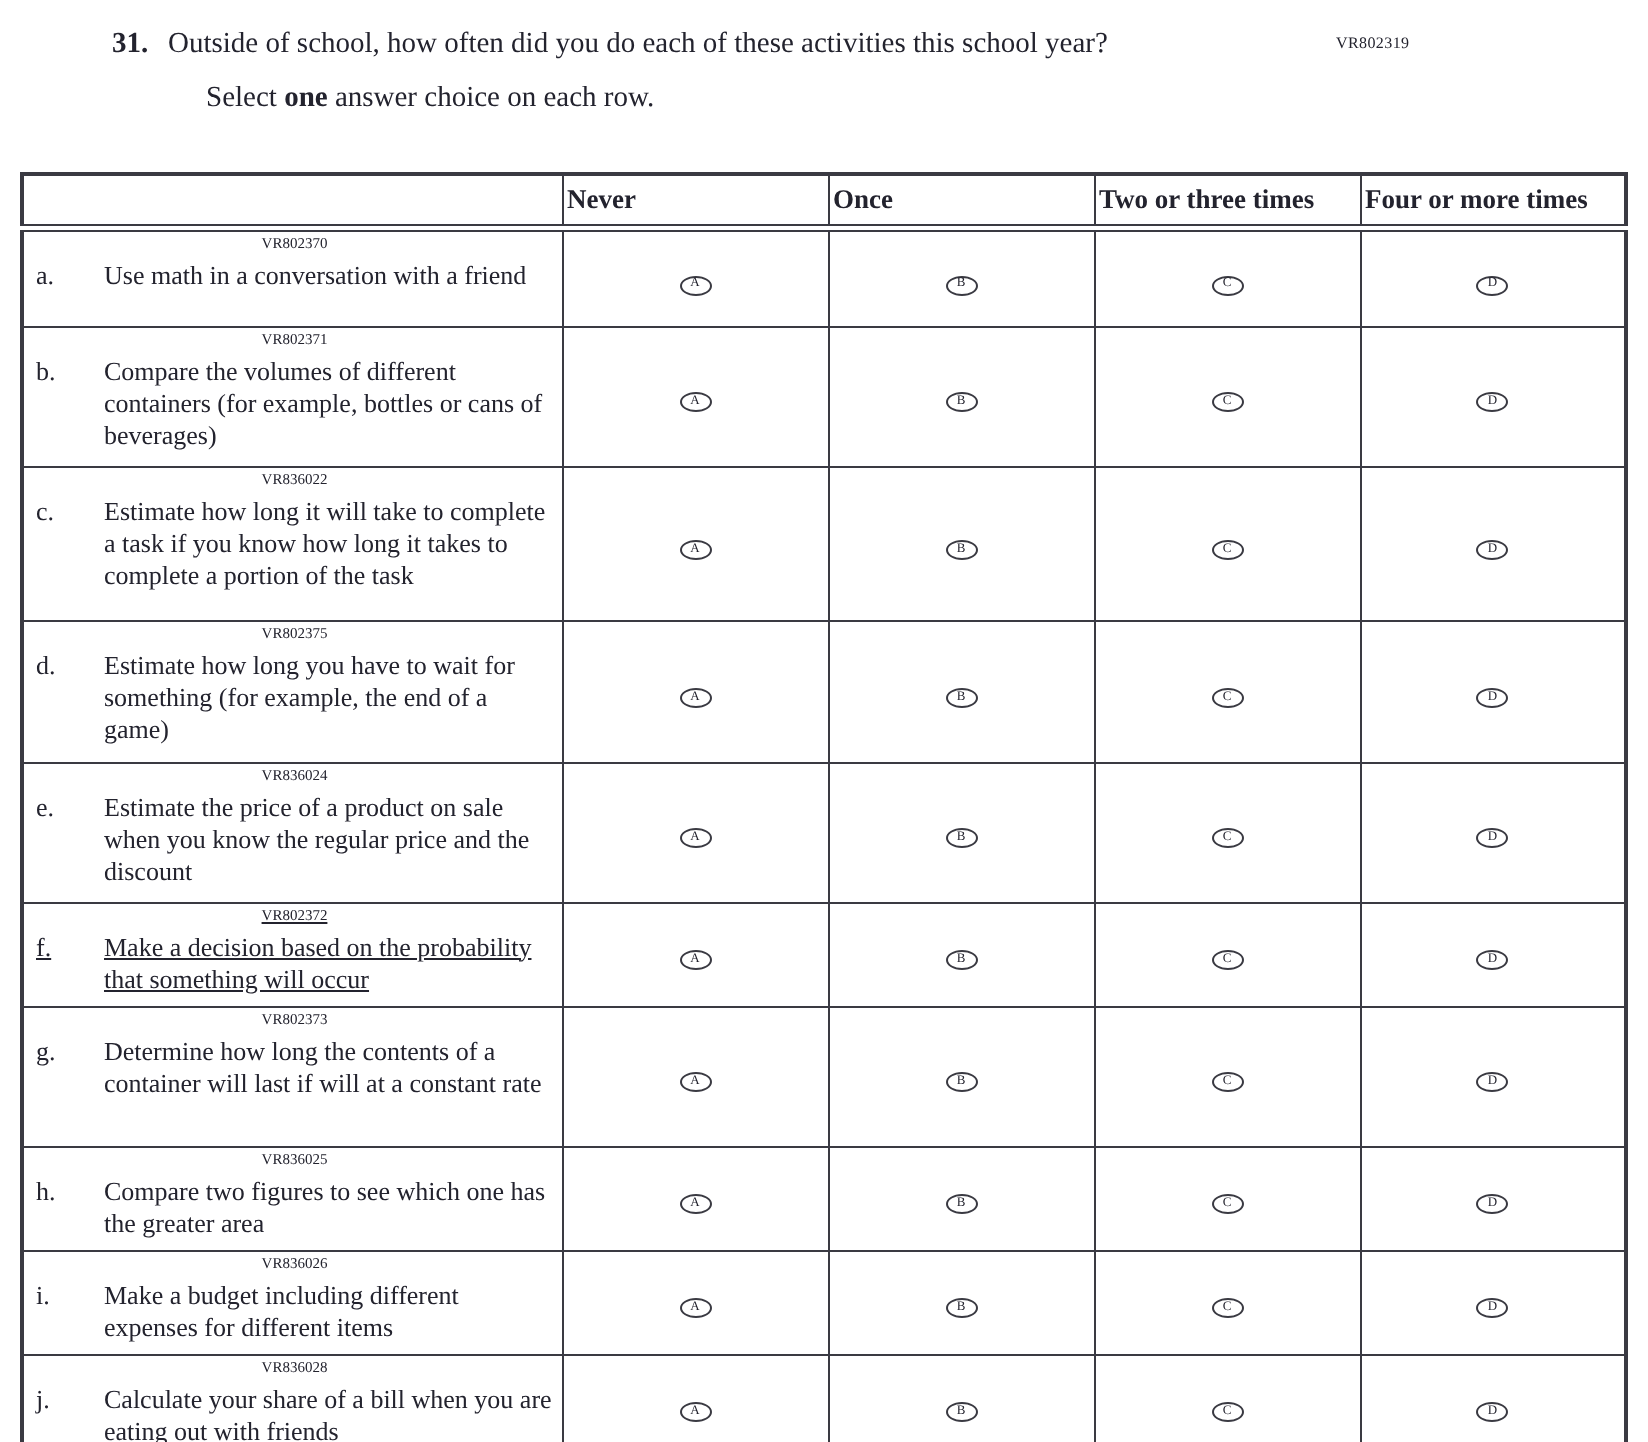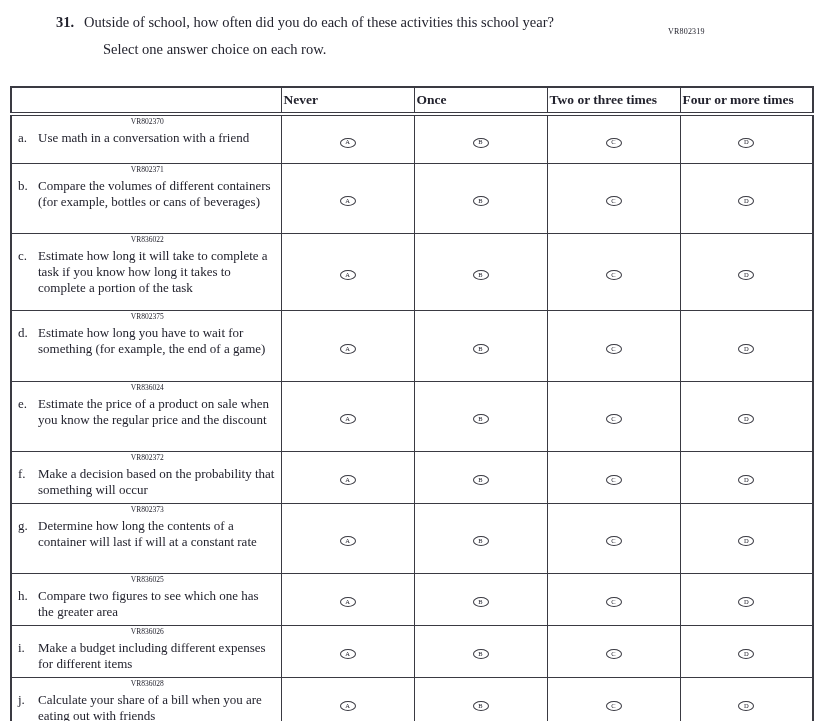--- a/index.html
+++ b/index.html
@@ -5,32 +5,32 @@
   * { box-sizing: border-box; margin: 0; padding: 0; }
   html, body { background: #ffffff; }
   body {
     width: 824px; height: 721px; overflow: hidden; position: relative;
     font-family: "Liberation Serif", "DejaVu Serif", serif;
     color: var(--ink, #23232e);
   }
   .page { position: relative; width: 824px; height: 721px; }
 
   .form-code-top {
-    position: absolute; top: 14px; left: 668px;
+    position: absolute; top: 4px; left: 668px;
     font-size: 8px; letter-spacing: 0.2px; color: var(--ink, #23232e);
   }
 
   .question-line {
     display: flex; margin: 13px 0 0 56px; font-size: 14.5px; line-height: 18px;
   }
   .qnum { width: 28px; flex-shrink: 0; font-weight: bold; }
   .qtext b { font-weight: normal; text-align: center; }
 
   .select-line { margin: 9px 0 0 103px; font-size: 14.5px; line-height: 18px; }
-  .select-line b { font-weight: normal; }
+  .select-line b { font-weight: bold; }
 
   table.survey {
     position: absolute; top: 73px; left: 10px; width: 802px;
     border-collapse: collapse; table-layout: fixed;
     border: 2px solid var(--line, #3a3a42);
   }
   col.c-activity { width: 270px; }
   col.c-answer { width: 133px; }
 
   th, td { border: 1px solid var(--line, #3a3a42); }
@@ -42,37 +42,37 @@
     padding: 3px 2px; vertical-align: middle;
   }
 
   td.activity { vertical-align: top; padding: 1px 4px 5px 6px; }
   .row-code {
     display: block; text-align: center;
     font-size: 7.5px; line-height: 10px; color: var(--ink, #23232e);
   }
   .label { display: flex; font-size: 13px; line-height: 16px; margin-top: 3px; }
   .letter { width: 20px; flex-shrink: 0; }
-  .text { flex: 1; }
+  .text { flex: 1; margin-left: 14px; }
 
   td.answer { text-align: center; vertical-align: middle; }
   .bubble {
     display: inline-flex; align-items: center; justify-content: center;
     width: 16px; height: 10px;
     border: 1px solid var(--line, #3a3a42); border-radius: 50%;
     font-size: 6.5px; line-height: 1; color: var(--ink, #23232e);
     background: #ffffff; cursor: pointer;
   }
 
   tbody tr:nth-child(1)  { height: 49px; }
   tbody tr:nth-child(2)  { height: 70px; }
   tbody tr:nth-child(3)  { height: 77px; }
   tbody tr:nth-child(4)  { height: 71px; }
   tbody tr:nth-child(5)  { height: 70px; }
-  tbody tr:nth-child(6)  { height: 52px; }
+  tbody tr:nth-child(6)  { height: 52px; text-decoration: underline; }
   tbody tr:nth-child(7)  { height: 70px; }
   tbody tr:nth-child(8)  { height: 52px; }
   tbody tr:nth-child(9)  { height: 52px; }
   tbody tr:nth-child(10) { height: 44px; }
 </style>
 </head>
 <body style="--ink: #23232e; --line: #3a3a42;">
 
 <div class="page">
 

